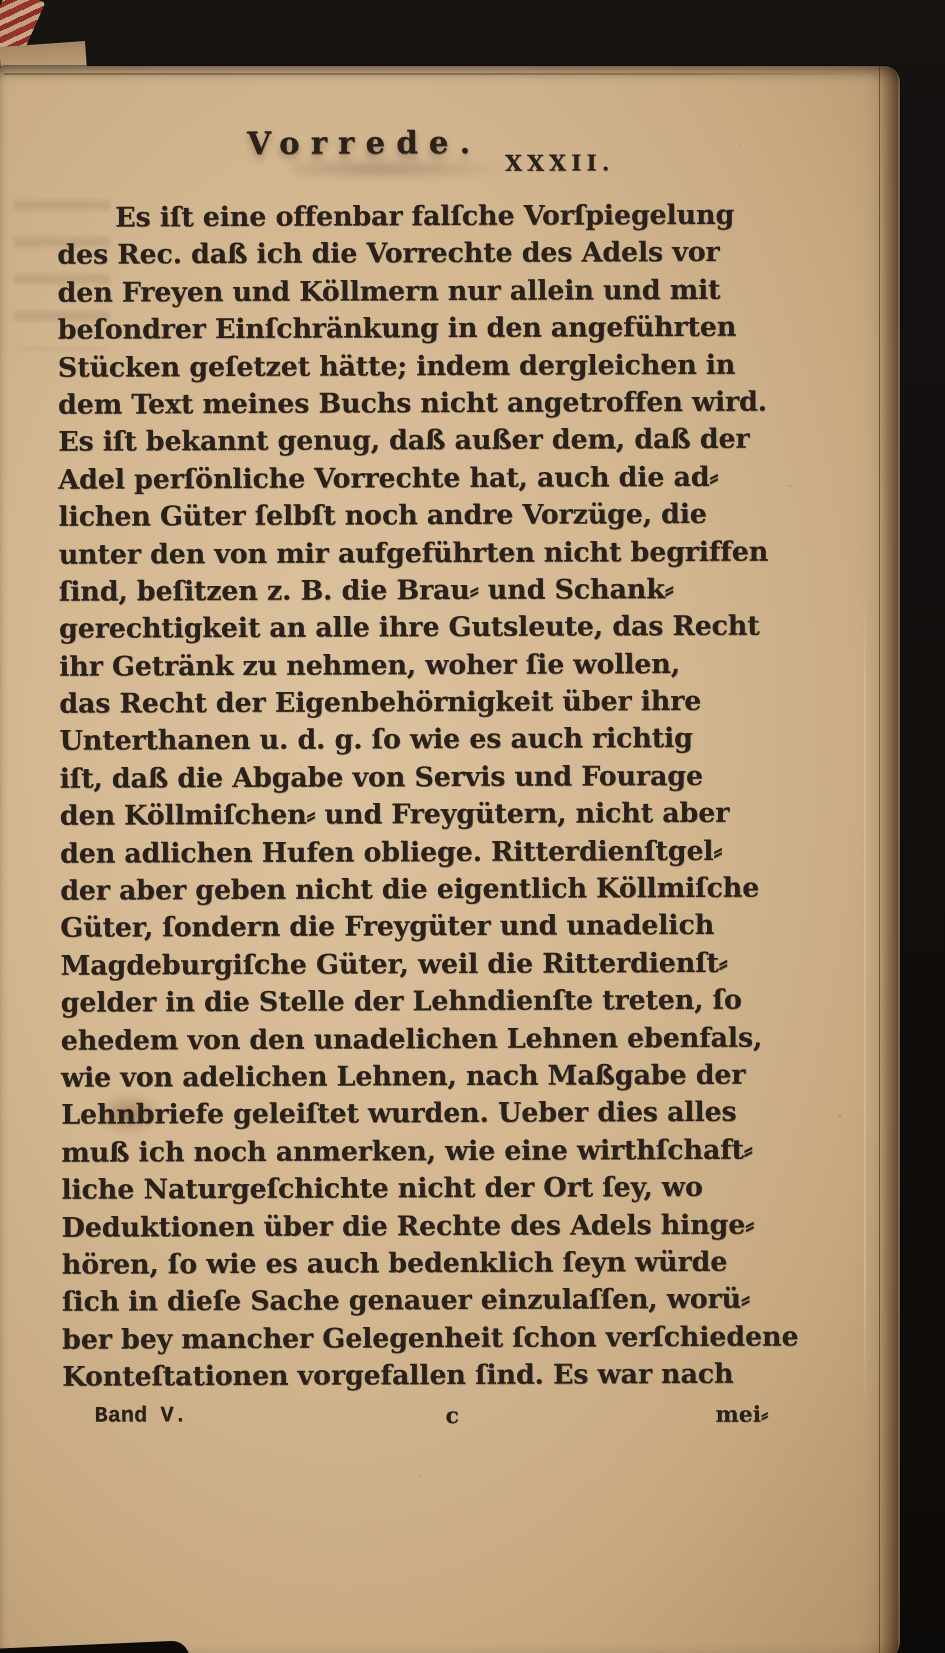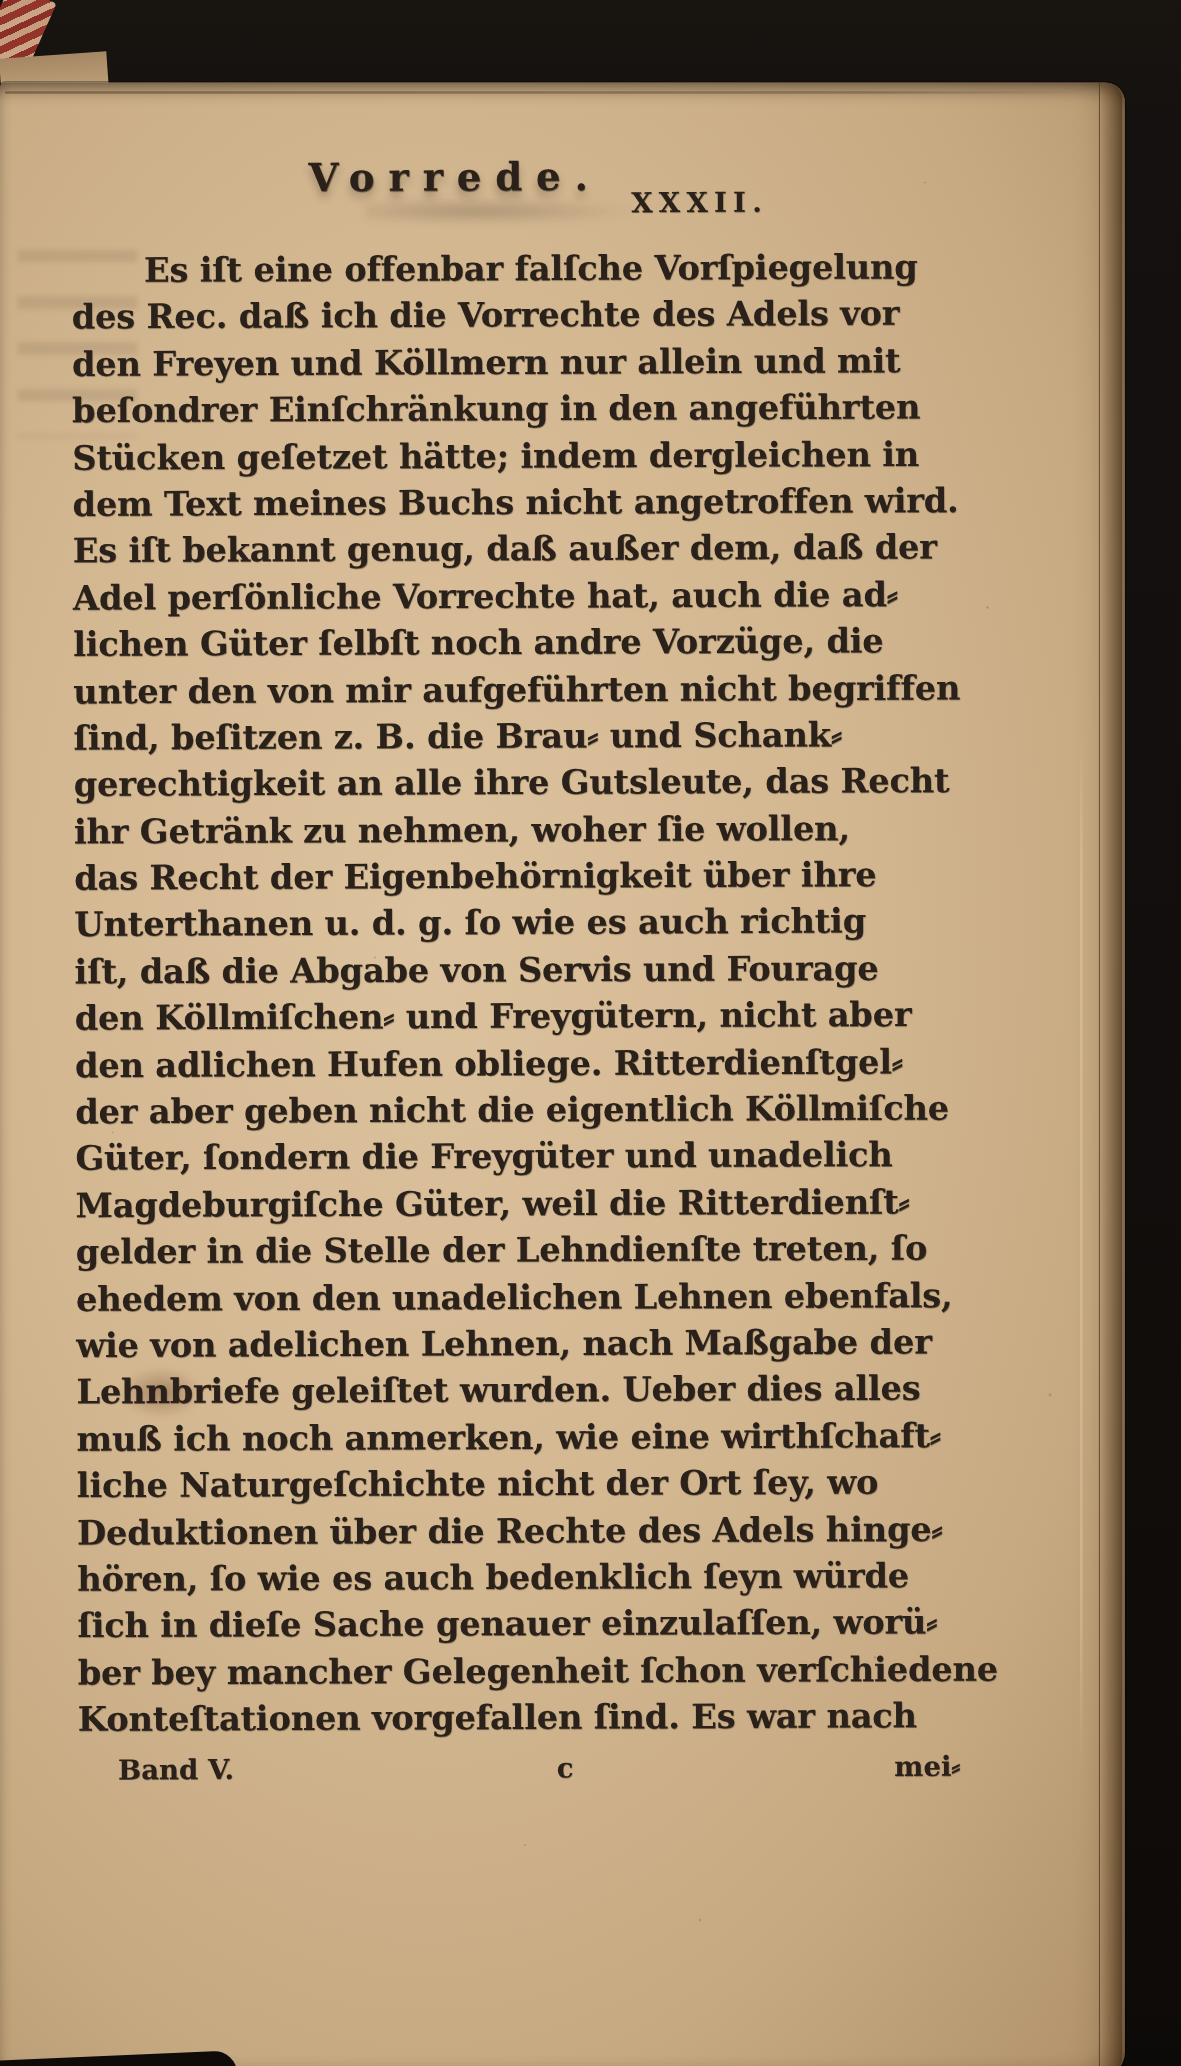--- a/index.html
+++ b/index.html
@@ -69,21 +69,21 @@
   .line{
     height:37.4px;line-height:37.4px;white-space:nowrap;
     text-align:justify;text-align-last:justify;text-justify:inter-word;
     text-shadow:.4px .6px .7px rgba(30,20,10,.45);
   }
   .line::after{content:"";display:inline-block;width:100%;}
   .line:first-child{text-indent:58px;}
   
   .footer{position:absolute;left:0;top:1336px;width:900px;height:34px;
     font-size:22px;font-weight:700;text-shadow:.4px .5px .6px rgba(30,20,10,.45);}
-  .f-vol{position:absolute;left:92px;}
+  .f-vol{position:absolute;left:92px;font-family:Liberation Mono, monospace;}
   .f-sig{position:absolute;left:443px;}
   .f-catch{position:absolute;left:713px;}
   
   .smudge-title{position:absolute;left:292px;top:92px;width:220px;height:22px;
     background:radial-gradient(ellipse at 40% 50%,rgba(45,32,18,.22),rgba(45,32,18,0) 70%);filter:blur(3px);}
   .smudge-lede{position:absolute;left:14px;top:134px;width:96px;height:150px;
     background:repeating-linear-gradient(180deg,rgba(95,80,62,.14) 0 10px,rgba(95,80,62,0) 10px 37px);
     filter:blur(2px);}
   .stain-brown{position:absolute;left:96px;top:1028px;width:66px;height:40px;
     background:radial-gradient(ellipse at 50% 50%,rgba(96,52,24,.38),rgba(96,52,24,0) 72%);filter:blur(2px);}

